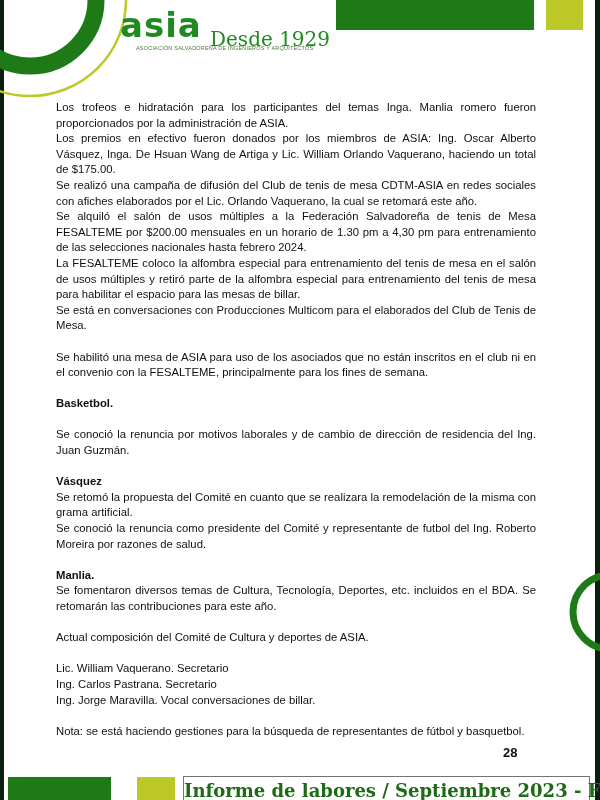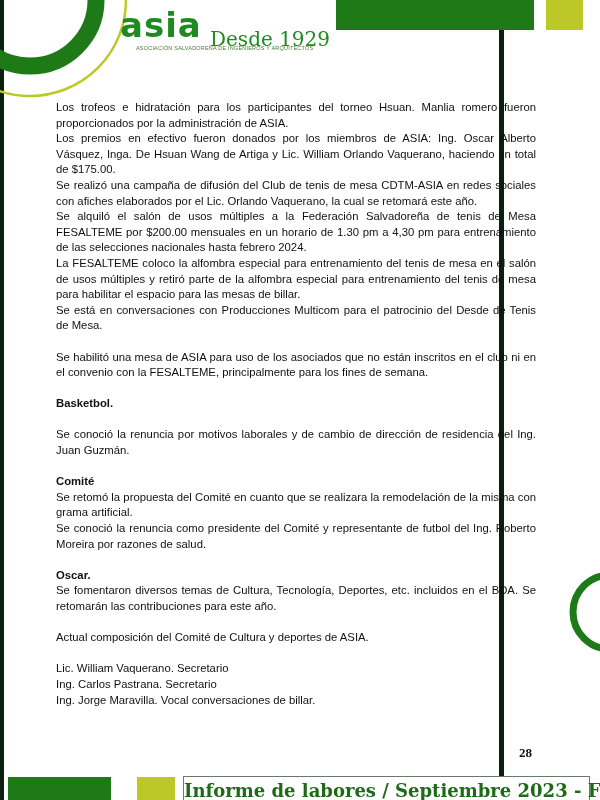--- a/index.html
+++ b/index.html
@@ -1,31 +1,31 @@
 <!DOCTYPE html>
 <html><head>
   <meta charset="utf-8">
   <style>
     html, body { margin: 0; padding: 0; }
     body { width: 600px; height: 800px; position: relative; overflow: hidden; background: #ffffff; font-family: "Liberation Sans", sans-serif; }
-    .page { position: absolute; left: 0; top: 0; width: 504px; height: 800px; }
+    .page { position: absolute; left: 0; top: 0; width: 600px; height: 800px; }
     .left-edge { position: absolute; left: 0; top: 0; width: 4px; height: 800px; background: #0b1f0f; }
     .right-edge { position: absolute; right: 0; top: 0; width: 5px; height: 800px; background: #0b1f0f; }
     .deco-svg { position: absolute; left: 0; top: 0; }
     .logo { position: absolute; left: 120px; top: 8px; }
     .logo-asia { position: absolute; left: 0; top: 0; font-family: "DejaVu Sans", sans-serif; font-weight: bold; font-size: 34px; color: #1f8a1f; letter-spacing: 1px; line-height: 34px; }
     .logo-desde { position: absolute; left: 90px; top: 8px; font-family: "DejaVu Serif", serif; font-size: 20px; color: #1f8a1f; white-space: nowrap; line-height: 22px; margin-top: 12px; }
     .logo-sub { position: absolute; left: 16px; top: 37px; font-size: 5.5px; color: #4a7a3a; white-space: nowrap; letter-spacing: 0.2px; }
     .top-bar-dark { position: absolute; left: 336px; top: 0; width: 198px; height: 30px; background: #1d7a17; }
     .top-bar-light { position: absolute; left: 546px; top: 0; width: 37px; height: 30px; background: #bcc828; }
     .content { position: absolute; left: 56px; top: 100px; width: 480px; font-size: 11.3px; line-height: 15.6px; color: #111111; }
     .content p { margin: 0; text-align: justify; }
     .content .blank { height: 15.6px; }
     .content .heading { font-weight: bold; }
-    .page-number { position: absolute; left: 519px; top: 745px; font-family: Liberation Serif, serif; font-weight: bold; font-size: 13px; color: #111; }
+    .page-number { position: absolute; left: 503px; top: 745px; font-family: Liberation Sans, sans-serif; font-weight: bold; font-size: 13px; color: #111; }
     .bottom-bar-dark { position: absolute; left: 8px; top: 777px; width: 103px; height: 23px; background: #1d7a17; }
     .bottom-bar-light { position: absolute; left: 137px; top: 777px; width: 38px; height: 23px; background: #bcc828; }
     .footer-box { position: absolute; left: 183px; top: 776px; width: 407px; height: 28px; border: 1px solid #6a7a6a; border-bottom: none; box-sizing: border-box; background: #fff; }
     .footer-text { position: absolute; left: 0; top: 3px; width: 100%; text-align: right; font-family: "DejaVu Serif", serif; font-weight: bold; font-size: 18px; color: #1e6a17; white-space: nowrap; }
   </style>
 </head>
 <body>
 
 <div class="page">
 
@@ -44,46 +44,47 @@
   <div class="top-bar-dark"></div>
   <div class="top-bar-light"></div>
 
   <div class="logo">
     <span class="logo-asia">asia</span>
     <span class="logo-desde">Desde 1929</span>
     <span class="logo-sub">ASOCIACIÓN SALVADOREÑA DE INGENIEROS Y ARQUITECTOS</span>
   </div>
 
   <div class="content">
-    <p>Los trofeos e hidratación para los participantes del torneo Hsuan. Manlia romero fueron proporcionados por la administración de ASIA.</p>
+    <p>Los trofeos e hidratación para los participantes del temas Inga. Manlia romero fueron proporcionados por la administración de ASIA.</p>
     <p>Los premios en efectivo fueron donados por los miembros de ASIA:  Ing. Oscar Alberto Vásquez, Inga. De Hsuan Wang de Artiga y Lic. William Orlando Vaquerano, haciendo un total de $175.00.</p>
     <p>Se realizó una campaña de difusión del Club de tenis de mesa CDTM-ASIA en redes sociales con afiches elaborados por el Lic. Orlando Vaquerano, la cual se retomará este año.</p>
     <p>Se alquiló el salón de usos múltiples a la Federación Salvadoreña de tenis de Mesa FESALTEME por $200.00 mensuales en un horario de 1.30 pm a 4,30 pm para entrenamiento de las selecciones nacionales hasta febrero 2024.</p>
     <p>La FESALTEME coloco la alfombra especial para entrenamiento del tenis de mesa en el salón de usos múltiples y retiró parte de la alfombra especial para entrenamiento del tenis de mesa para habilitar el espacio para las mesas de billar.</p>
-    <p>Se está en conversaciones con Producciones Multicom para el patrocinio del Desde de Tenis de Mesa.</p>
+    <p>Se está en conversaciones con Producciones Multicom para el elaborados del Club de Tenis de Mesa.</p>
     <div class="blank"></div>
     <p>Se habilitó una mesa de ASIA para uso de los asociados que no están inscritos en el club ni en el convenio con la FESALTEME, principalmente para los fines de semana.</p>
     <div class="blank"></div>
     <p class="heading">Basketbol.</p>
     <div class="blank"></div>
     <p>Se conoció la renuncia por motivos laborales y de cambio de dirección de residencia del Ing. Juan Guzmán.</p>
     <div class="blank"></div>
-    <p class="heading">Comité</p>
+    <p class="heading">Vásquez</p>
     <p>Se retomó la propuesta del Comité en cuanto que se realizara la remodelación de la misma con grama artificial.</p>
     <p>Se conoció la renuncia como presidente del Comité y representante de futbol del Ing. Roberto Moreira por razones de salud.</p>
     <div class="blank"></div>
-    <p class="heading">Oscar.</p>
+    <p class="heading">Manlia.</p>
     <p>Se fomentaron diversos temas de Cultura, Tecnología, Deportes, etc. incluidos en el BDA. Se retomarán las contribuciones para este año.</p>
     <div class="blank"></div>
     <p>Actual composición del Comité de Cultura y deportes de ASIA.</p>
     <div class="blank"></div>
     <p>Lic. William Vaquerano. Secretario</p>
     <p>Ing. Carlos Pastrana. Secretario</p>
     <p>Ing. Jorge Maravilla. Vocal conversaciones de billar.</p>
     <div class="blank"></div>
+    <p>Nota: se está haciendo gestiones para la búsqueda de representantes de fútbol y basquetbol.</p>
   </div>
 
   <div class="page-number">28</div>
 
   <div class="bottom-bar-dark"></div>
   <div class="bottom-bar-light"></div>
   <div class="footer-box">
     <div class="footer-text">Informe de labores / Septiembre 2023 - Febrero 2024</div>
   </div>
 

